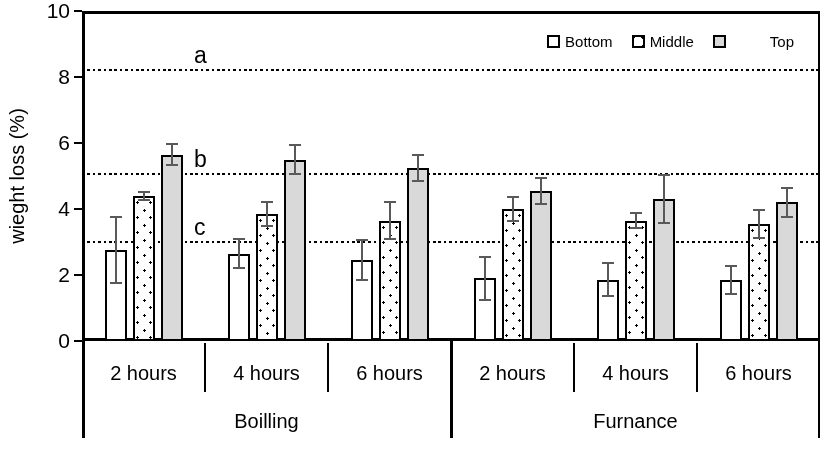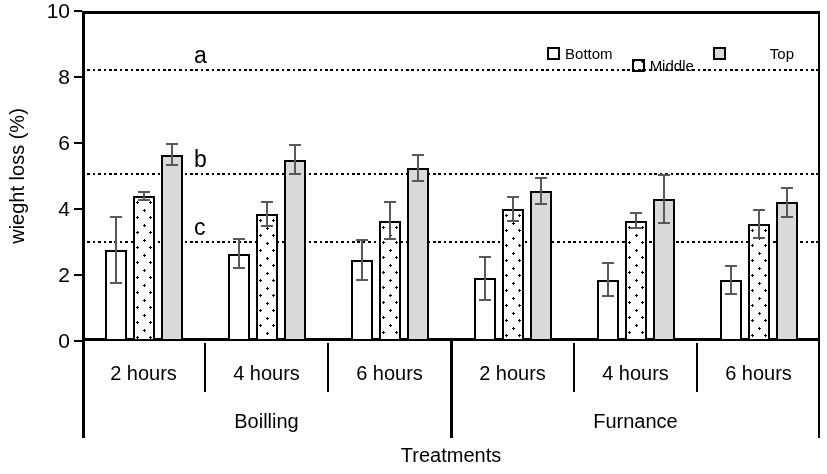--- a/index.html
+++ b/index.html
@@ -62,21 +62,21 @@
 <div class="figure">
   <div class="y-axis-title">wieght loss (%)</div>
 
   <div class="plot">
     <div class="frame"></div>
     <div class="legend">
         <div class="lg-item" style="position: static;">
           <div class="lg-box white"></div>
           <div class="lg-label">Bottom</div>
         </div>
-        <div class="lg-item" style="position: static; margin-top: 24px;">
+        <div class="lg-item" style="position: static;">
           <div class="lg-box dots"></div>
           <div class="lg-label">Middle</div>
         </div>
         <div class="lg-item" style="position: static; gap: 44px;">
           <div class="lg-box gray"></div>
           <div class="lg-label">Top</div>
         </div>
       </div>
   <div class="refline" style="bottom: 269.6px;"></div>
       <div class="reflabel" style="left: 112px; bottom: 273.6px;">a</div>
@@ -151,21 +151,20 @@
       <div class="bar gray" style="left: 570.5px; width: 22px; bottom: 0px; height: 141.9px;"></div>
       <div class="ebar-line" style="left: 580.5px; bottom: 117.81px; height: 48.18px; background: rgb(89, 89, 89);"></div>
       <div class="ebar-cap" style="left: 575.5px; bottom: 164.99px; background: rgb(89, 89, 89);"></div>
       <div class="ebar-cap" style="left: 575.5px; bottom: 116.81px; background: rgb(89, 89, 89);"></div>
       <div class="bar gray" style="left: 693.5px; width: 22px; bottom: 0px; height: 138.6px;"></div>
       <div class="ebar-line" style="left: 703.5px; bottom: 123.75px; height: 29.7px; background: rgb(89, 89, 89);"></div>
       <div class="ebar-cap" style="left: 698.5px; bottom: 152.45px; background: rgb(89, 89, 89);"></div>
       <div class="ebar-cap" style="left: 698.5px; bottom: 122.75px; background: rgb(89, 89, 89);"></div>
     </div>
 
-  <div class="x-axis-title">Treatments</div>
 <div class="ytick-label" style="left: 26px; top: 328px;">0</div>
     <div class="ytick-mark" style="left: 74px; top: 340px;"></div>
     <div class="ytick-label" style="left: 26px; top: 262px;">2</div>
     <div class="ytick-mark" style="left: 74px; top: 274px;"></div>
     <div class="ytick-label" style="left: 26px; top: 196px;">4</div>
     <div class="ytick-mark" style="left: 74px; top: 208px;"></div>
     <div class="ytick-label" style="left: 26px; top: 130px;">6</div>
     <div class="ytick-mark" style="left: 74px; top: 142px;"></div>
     <div class="ytick-label" style="left: 26px; top: 64px;">8</div>
     <div class="ytick-mark" style="left: 74px; top: 76px;"></div>

